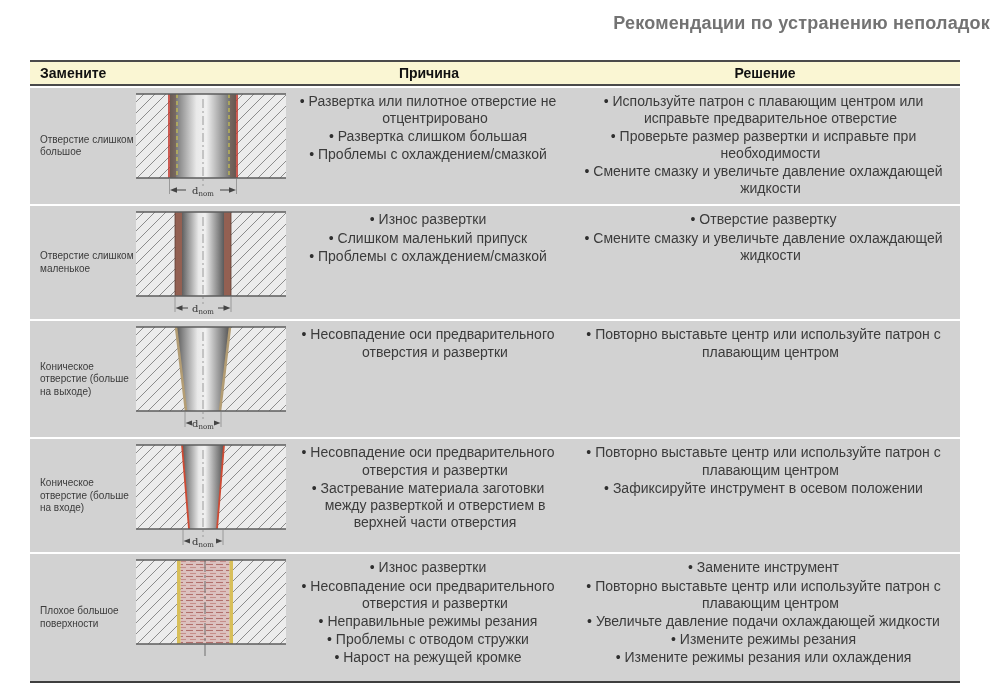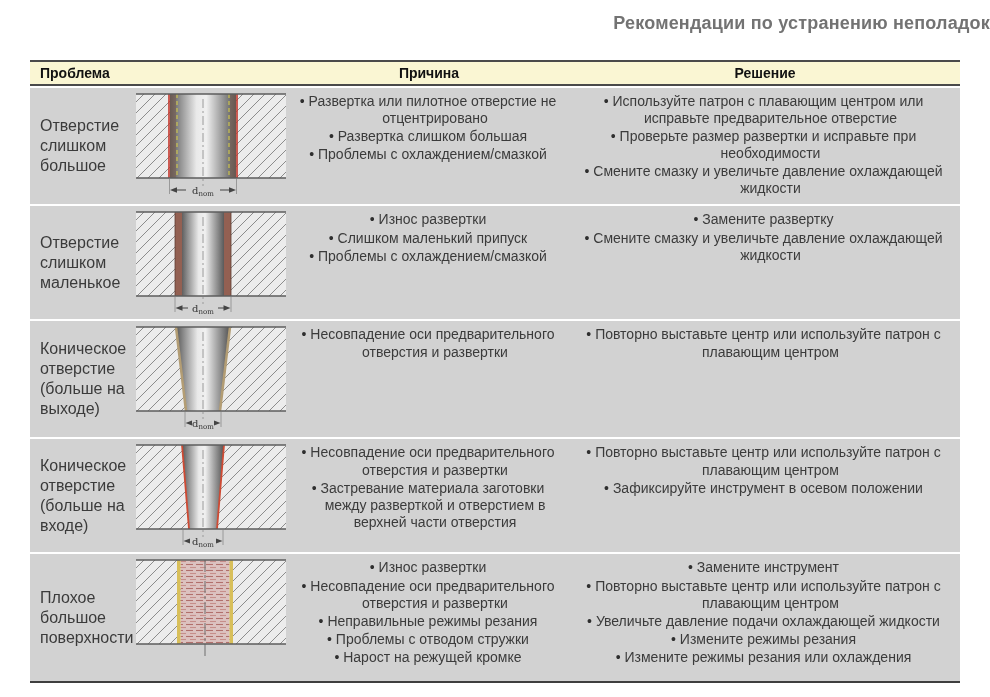--- a/index.html
+++ b/index.html
@@ -23,21 +23,21 @@
   .row {
     display:grid; grid-template-columns:105px 153px 282px 1fr;
     background:#d2d2d2; margin-bottom:2px;
   }
   .row:nth-of-type(2){ min-height:107px; }
   .row:nth-of-type(3){ min-height:103px; }
   .row:nth-of-type(4){ min-height:116px; }
   .row:nth-of-type(5){ min-height:113px; }
   .row:nth-of-type(6){ min-height:127px; margin-bottom:0; border-bottom:2px solid #3f3f3f; }
   .problem {
-    font-size:16px; color:#3b3b3b; line-height:1.25;
+    font-size:10px; color:#3b3b3b; line-height:1.25;
     padding:6px 0 6px 10px; display:flex; align-items:center;
   }
   .diagram { padding:3px 0 0 1px; }
   .blist {
     list-style:none; margin:0; padding:5px 8px 6px 6px;
     font-size:14px; color:#3b3b3b; line-height:1.22;text-align:center;
   }
   .blist li { padding-left:14px; text-indent:-14px; margin-bottom:1px; }
   .blist li::before { content:"\2022\00a0"; color:#2e2e2e; }
   .solutions { padding-left:5px; }
@@ -69,21 +69,21 @@
       <line x1="4" y1="4.5" x2="10" y2="4.5" stroke="#c68e8a" stroke-width="1.1"></line>
     </pattern>
   </defs>
 </svg>
 
 <h1 class="title">Рекомендации по устранению неполадок</h1>
 
 <div class="table">
 
   <div class="thead">
-    <div class="th-problem">Проблема</div>
+    <div class="th-problem">Замените</div>
     <div class="th-cause">Причина</div>
     <div class="th-solution">Решение</div>
   </div>
 
   <div class="row">
     <div class="problem">Отверстие слишком большое</div>
     <div class="diagram">
       <svg width="150" height="106" viewBox="0 0 150 106">
         <rect x="0" y="3" width="150" height="84" fill="url(#hatch)"></rect>
         <rect x="34" y="3" width="66" height="84" fill="url(#boreGrad)"></rect>
@@ -138,21 +138,21 @@
         <line x1="82" y1="99" x2="88" y2="99" stroke="#444" stroke-width="1"></line>
         <text class="dim" x="67" y="102.5" text-anchor="middle"><tspan>d</tspan><tspan font-size="7" dy="2">nom</tspan></text>
       </svg>
     </div>
     <ul class="blist causes">
         <li>Износ развертки</li>
         <li>Слишком маленький припуск</li>
         <li>Проблемы с охлаждением/смазкой</li>
       </ul>
     <ul class="blist solutions">
-        <li>Замените развертку</li>
+        <li>Отверстие развертку</li>
         <li>Смените смазку и увеличьте давление охлаждающей жидкости</li>
       </ul>
   </div>
 
   <div class="row">
     <div class="problem">Коническое отверстие (больше на выходе)</div>
     <div class="diagram">
       <svg width="150" height="106" viewBox="0 0 150 106">
         <rect x="0" y="3" width="150" height="84" fill="url(#hatch)"></rect>
         <polygon points="40,3 94,3 84,87 50,87" fill="url(#boreGrad)"></polygon>

